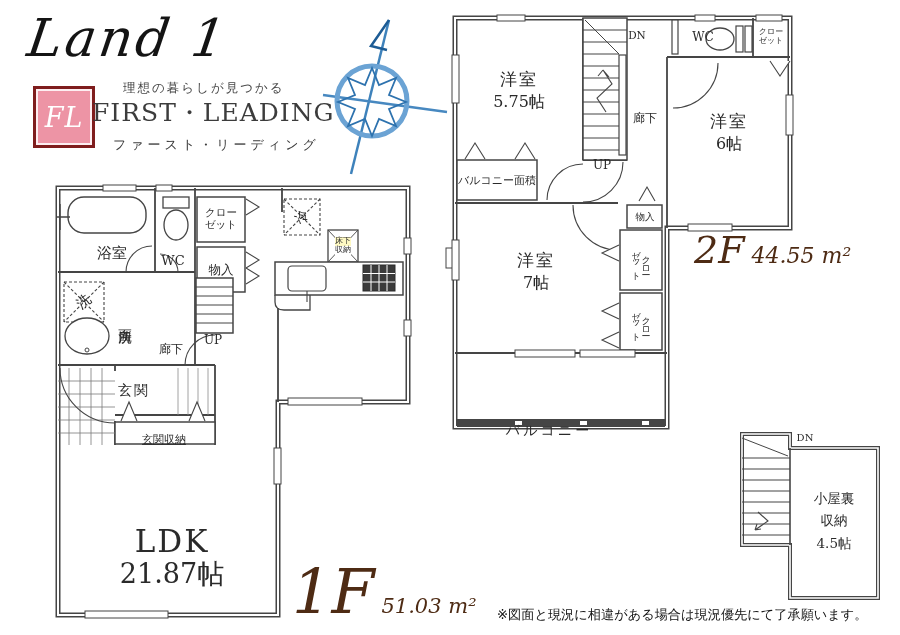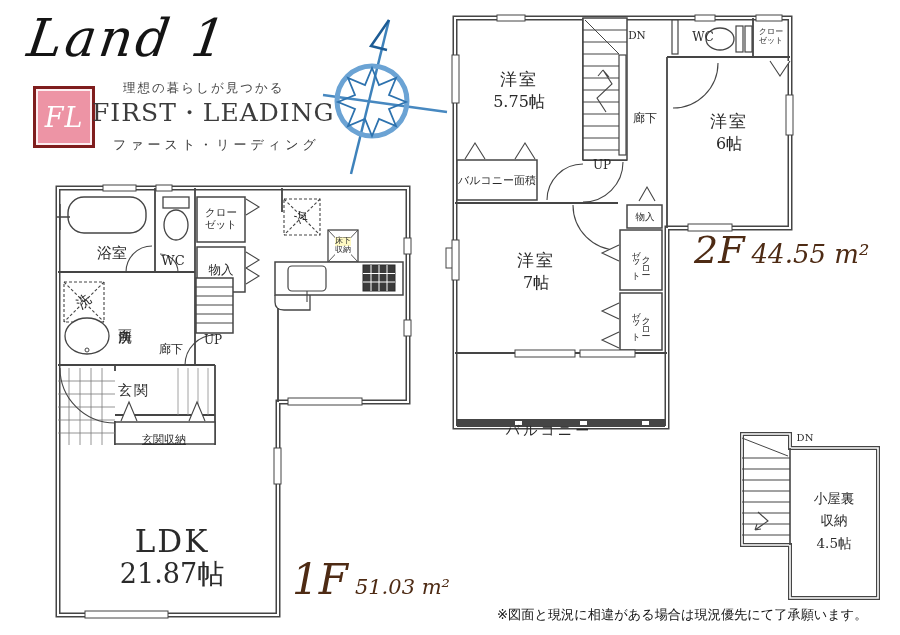--- a/index.html
+++ b/index.html
@@ -222,21 +222,21 @@
   <div class="lbl" style="left:134px;top:391px;font-size:14px;letter-spacing:2px;">玄関</div>
   <div class="lbl" style="left:164px;top:440px;font-size:11px;text-decoration:underline;">玄関収納</div>
   <div class="lbl" style="left:302px;top:217px;font-size:13px;transform:translate(-50%,-50%) rotate(-38deg);">冷</div>
   <div class="lbl" style="left:343px;top:246px;font-size:8px;">
     <span style="display:block;background:#fef9c3;">床下</span>
     <span style="display:block;background:#fff;">収納</span>
   </div>
   <div class="lbl" style="left:172px;top:541px;font-size:31px;letter-spacing:2px;">LDK</div>
   <div class="lbl" style="left:172px;top:574px;font-size:27px;">21.87帖</div>
   <div class="titlerow" style="left:292px;top:555px;">
-    <span style="font-size:42px;">1F</span>
+    <span style="font-size:62px;">1F</span>
     <span style="font-size:21px;">51.03 m²</span>
   </div>
 
   <div class="lbl" style="left:519px;top:80px;font-size:17px;letter-spacing:2px;">洋室</div>
   <div class="lbl" style="left:519px;top:102px;font-size:16px;">5.75帖</div>
   <div class="lbl" style="left:729px;top:122px;font-size:17px;letter-spacing:2px;">洋室</div>
   <div class="lbl" style="left:729px;top:144px;font-size:16px;">6帖</div>
   <div class="lbl" style="left:536px;top:261px;font-size:17px;letter-spacing:2px;">洋室</div>
   <div class="lbl" style="left:536px;top:283px;font-size:16px;">7帖</div>
   <div class="lbl" style="left:497px;top:181px;font-size:11px;">バルコニー面積</div>
@@ -253,21 +253,21 @@
     <span>クロー</span>
     <span>ゼット</span>
   </div>
   <div class="lbl vert" style="left:641px;top:321px;font-size:9px;">
     <span>クロー</span>
     <span>ゼット</span>
   </div>
   <div class="lbl" style="left:549px;top:391px;font-size:14px;letter-spacing:3px;margin-top:40px;">バルコニー</div>
   <div class="titlerow" style="left:694px;top:228px;">
     <span style="font-size:38px;">2F</span>
-    <span style="font-size:26px;">44.55 m²</span>
+    <span style="font-size:22px;">44.55 m²</span>
   </div>
 
   <div class="lbl" style="left:805px;top:438px;font-size:10px;">DN</div>
   <div class="lbl" style="left:834px;top:520px;font-size:13.5px;line-height:1.65;">
     <span style="display:block;">小屋裏</span>
     <span style="display:block;">収納</span>
     <span style="display:block;">4.5帖</span>
   </div>
 
   <div class="disclaimer">※図面と現況に相違がある場合は現況優先にて了承願います。</div>

